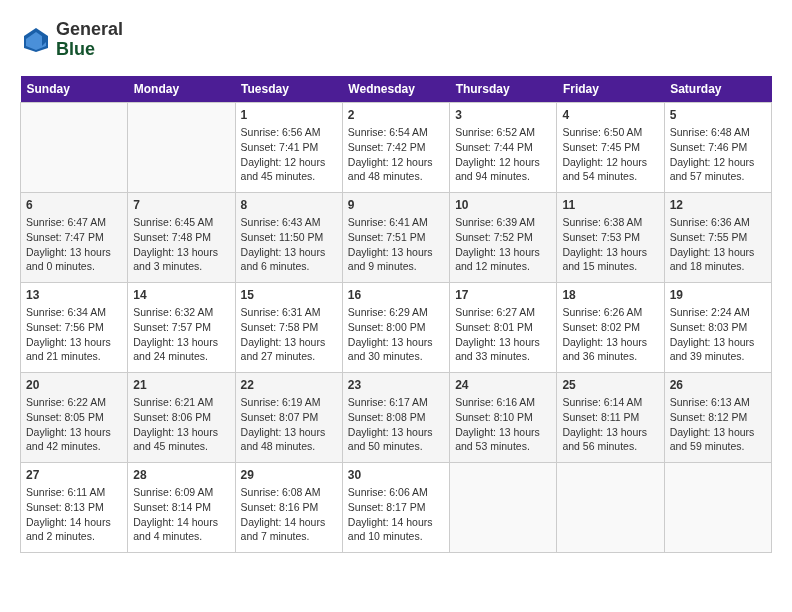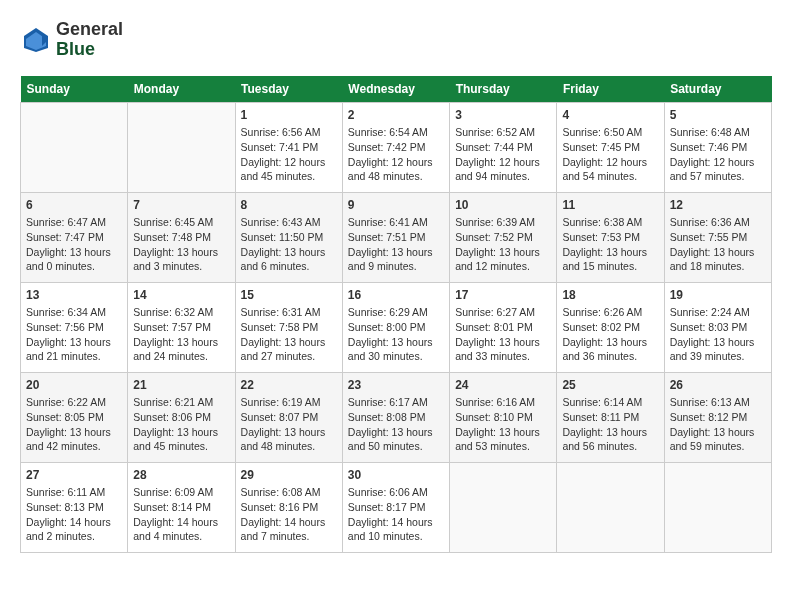--- a/index.html
+++ b/index.html
@@ -52,21 +52,21 @@
     .location {
       font-size: 16px;
       color: #555;
     }
     table {
       width: 100%;
       border-collapse: collapse;
       font-size: 11px;
     }
     thead tr th {
-      background-color: #15803d;
+      background-color: #4c1d95;
       color: #fff;
       padding: 6px 6px;
       text-align: left;
       font-size: 12px;
       font-weight: bold;
     }
     tbody tr td {
       border: 1px solid #ccc;
       vertical-align: top;
       padding: 4px 5px;

